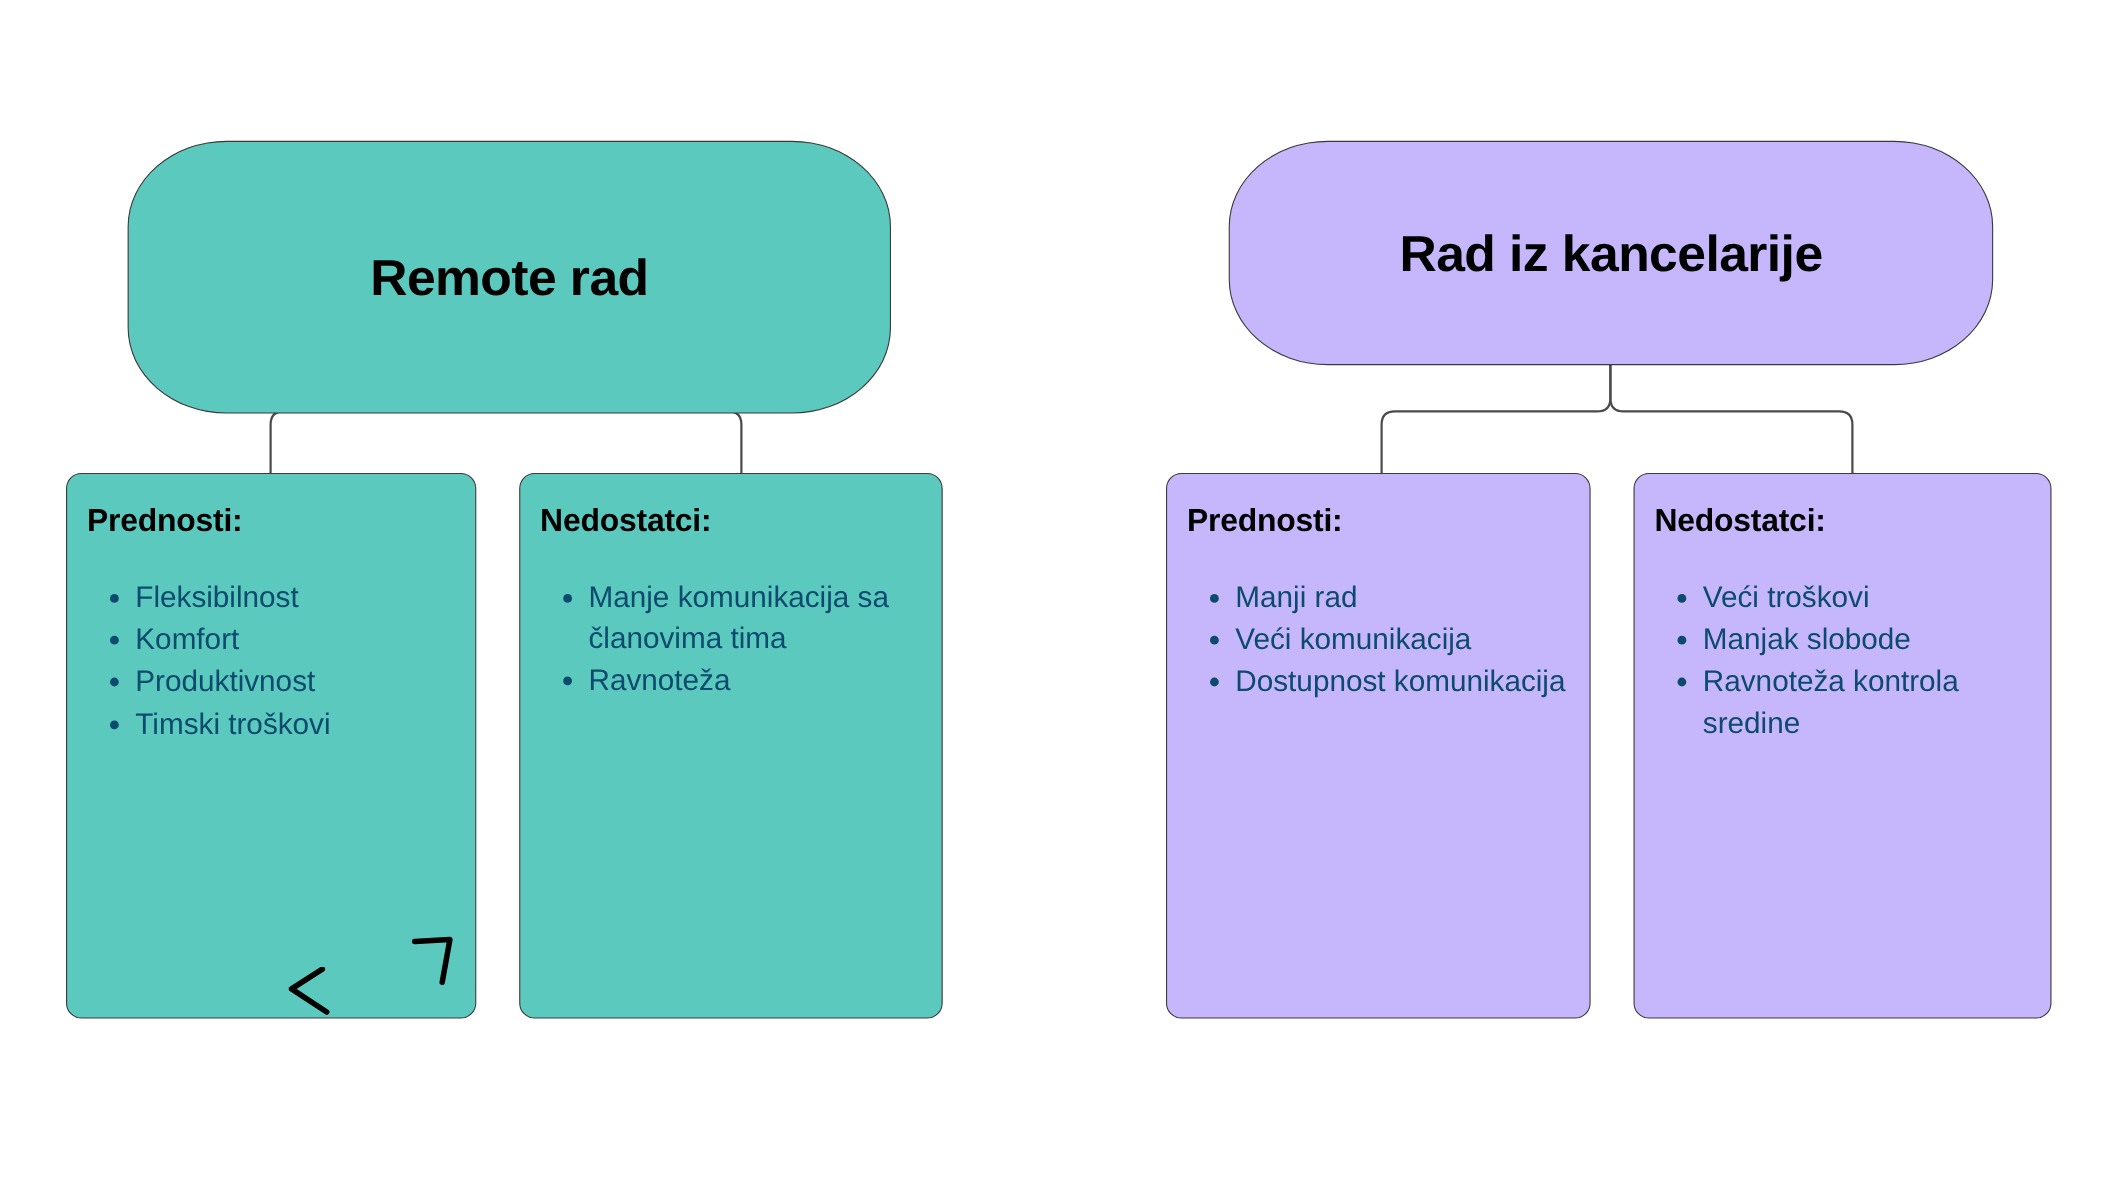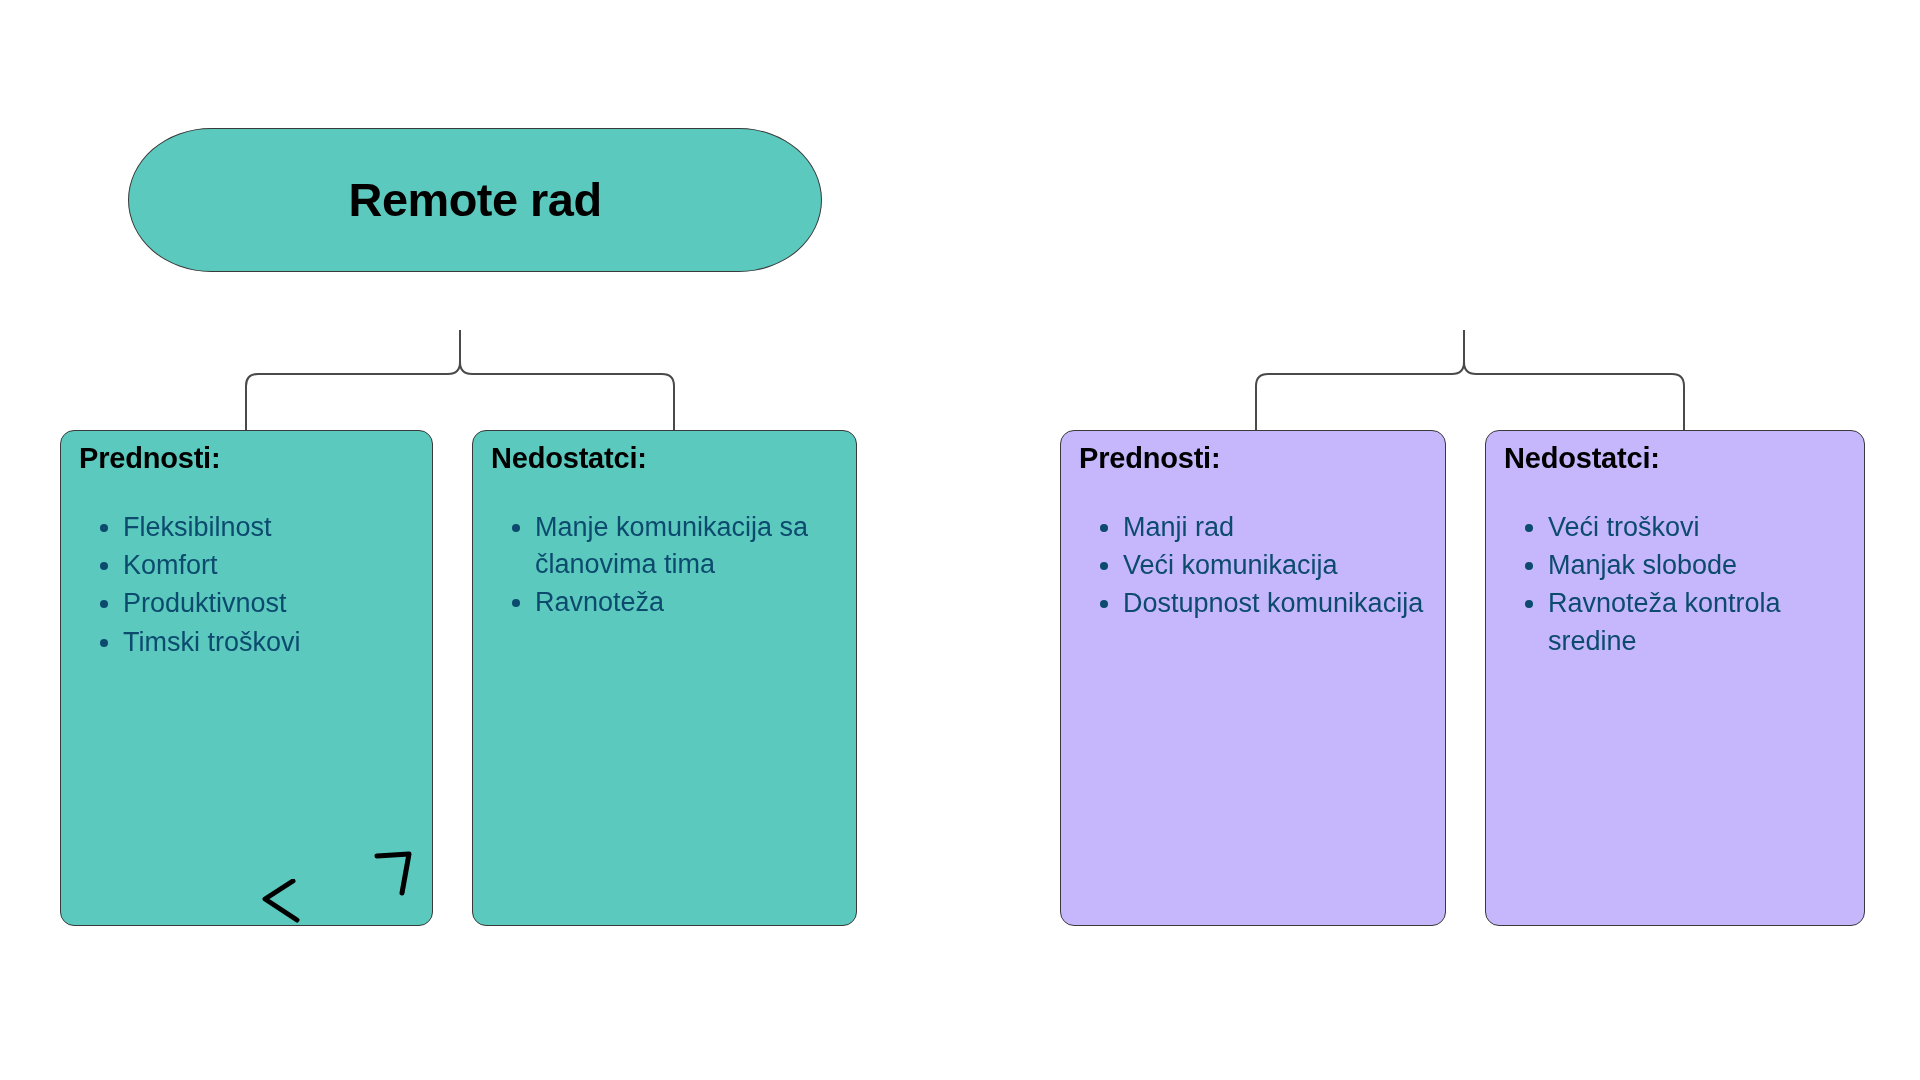--- a/index.html
+++ b/index.html
@@ -51,21 +51,21 @@
     letter-spacing: -0.5px;
     color: #000000;
     white-space: nowrap;
     text-align: center;
     transform: scaleX(1.02);
   }
 
   
   .card-node {
     border-radius: 14px;
-    padding: 12px 18px 14px 14px;
+    padding: 28px 18px 14px 14px;
   }
   .card-heading {
     font-family: "Liberation Sans", sans-serif;
     font-weight: 700;
     font-size: 29px;
     color: #000000;
     letter-spacing: -0.2px;
     line-height: 1.1;
     margin: 0 0 34px 4px;
   }
@@ -100,21 +100,21 @@
 
   <svg id="connectors" viewBox="0 0 1920 1080" xmlns="http://www.w3.org/2000/svg">
 
     <path d="M 460 330 L 460 362 Q 460 374 448 374 L 258 374 Q 246 374 246 386 L 246 430" fill="none" stroke="#4a4a4a" stroke-width="2"></path>
     <path d="M 460 330 L 460 362 Q 460 374 472 374 L 662 374 Q 674 374 674 386 L 674 430" fill="none" stroke="#4a4a4a" stroke-width="2"></path>
 
     <path d="M 1464 330 L 1464 362 Q 1464 374 1452 374 L 1268 374 Q 1256 374 1256 386 L 1256 430" fill="none" stroke="#4a4a4a" stroke-width="2"></path>
     <path d="M 1464 330 L 1464 362 Q 1464 374 1476 374 L 1672 374 Q 1684 374 1684 386 L 1684 430" fill="none" stroke="#4a4a4a" stroke-width="2"></path>
   </svg>
 
-  <div class="node root-node teal" style="left:128px; top:128px; width:694px; height:144px;">
+  <div class="node root-node teal" style="left:116px; top:128px; width:694px; height:248px;">
     <span class="root-label">Remote rad</span>
   </div>
 
   <div class="node card-node teal" style="left:60px; top:430px; width:373px; height:496px;">
     <div class="card-heading">Prednosti:</div>
     <ul class="card-list">
       <li>Fleksibilnost</li>
       <li>Komfort</li>
       <li>Produktivnost</li>
       <li>Timski troškovi</li>
@@ -129,20 +129,23 @@
   </div>
 
   <div class="node card-node teal" style="left:472px; top:430px; width:385px; height:496px;">
     <div class="card-heading">Nedostatci:</div>
     <ul class="card-list">
       <li>Manje komunikacija sa članovima tima</li>
       <li>Ravnoteža</li>
     </ul>
   </div>
 
+  <div class="node root-node lilac" style="left:1117px; top:128px; width:695px; height:204px;">
+    <span class="root-label">Rad iz kancelarije</span>
+  </div>
 
   <div class="node card-node lilac" style="left:1060px; top:430px; width:386px; height:496px;">
     <div class="card-heading">Prednosti:</div>
     <ul class="card-list">
       <li>Manji rad</li>
       <li>Veći komunikacija</li>
       <li>Dostupnost komunikacija</li>
     </ul>
   </div>
 

